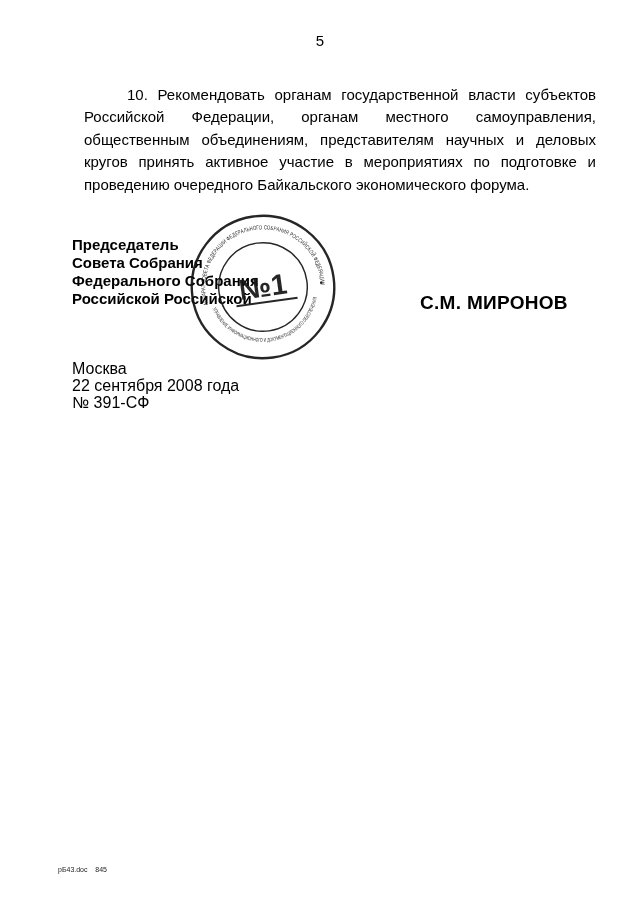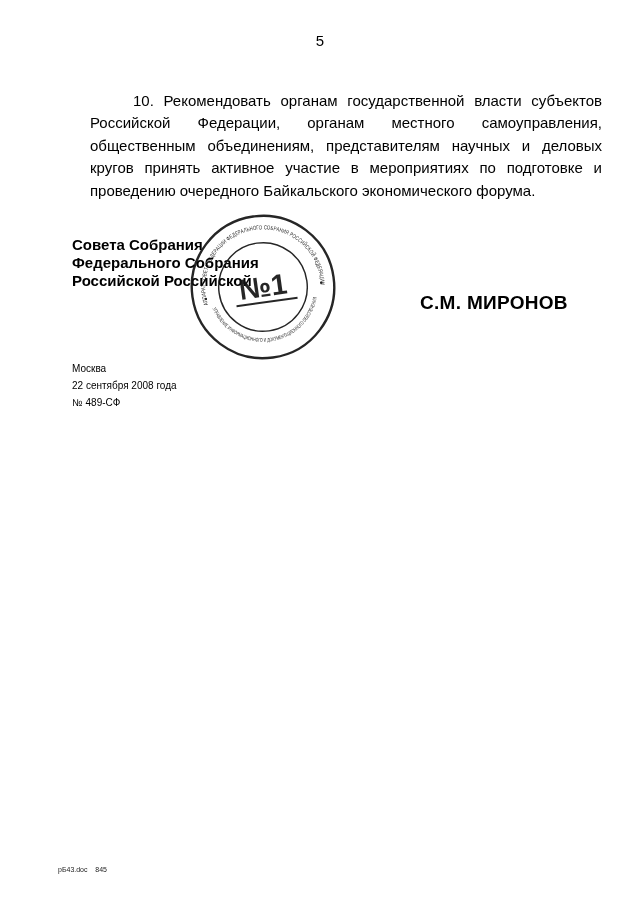--- a/index.html
+++ b/index.html
@@ -9,57 +9,58 @@
     background:#ffffff;
     font-family:"Liberation Sans","DejaVu Sans",sans-serif;
     color:#000;
     overflow:hidden;
   }
   .page-num{
     position:absolute;top:32px;left:0;width:100%;
     text-align:center;font-size:15px;
   }
   .body-text{
-    position:absolute;left:72px;top:72px;width:512px;margin:18px;
+    position:absolute;left:72px;top:72px;width:512px;margin:12px;
     font-size:15px;line-height:22.4px;
     text-align:justify;text-indent:43px;
   }
   .sig{
     position:absolute;left:72px;top:236px;
     font-size:15px;font-weight:bold;line-height:18px;
   }
   .name{
     position:absolute;left:420px;top:292px;
     font-size:19px;font-weight:bold;letter-spacing:.3px;
   }
   .stamp{
     position:absolute;left:186px;top:210px;width:154px;height:154px;
     transform:rotate(-8deg);
     opacity:.92;
   }
   .stamp svg text{fill:#141414;font-family:"Liberation Sans","DejaVu Sans",sans-serif;}
   .issued{
     position:absolute;left:72px;top:360px;
-    font-size:10px;line-height:17px;
+    font-size:16px;line-height:17px;
   }
   .footer{
     position:absolute;left:58px;top:866px;
     font-size:7px;color:#222;white-space:pre;
   }
 </style>
 </head>
 <body>
 
 <div class="page">
 
   <div class="page-num">5</div>
 
   <p class="body-text">10. Рекомендовать органам государственной власти субъектов Российской Федерации, органам местного самоуправления, общественным объединениям, представителям научных и деловых кругов принять активное участие в мероприятиях по подготовке и проведению очередного Байкальского экономического форума.</p>
 
   <div class="sig">
+    <div>Председатель</div>
     <div>Совета Собрания</div>
     <div>Федерального Собрания</div>
     <div>Российской Российской</div>
   </div>
 
   <div class="name">С.М. МИРОНОВ</div>
 
   <div class="stamp">
     <svg viewBox="0 0 160 160" width="154" height="154">
       <defs>
@@ -77,18 +78,18 @@
       <circle cx="19.5" cy="84" r="1.3" fill="#141414"></circle>
       <circle cx="140.5" cy="84" r="1.3" fill="#141414"></circle>
       <text x="80" y="90" text-anchor="middle" font-size="30" font-weight="bold">№1</text>
       <line x1="50" y1="96" x2="114" y2="96" stroke="#141414" stroke-width="2"></line>
     </svg>
   </div>
 
   <div class="issued">
     <div>Москва</div>
     <div>22 сентября 2008 года</div>
-    <div>№ 489-СФ</div>
+    <div>№ 391-СФ</div>
   </div>
 
   <div class="footer">рБ43.doc    845</div>
 
 </div>
 
 </body></html>

